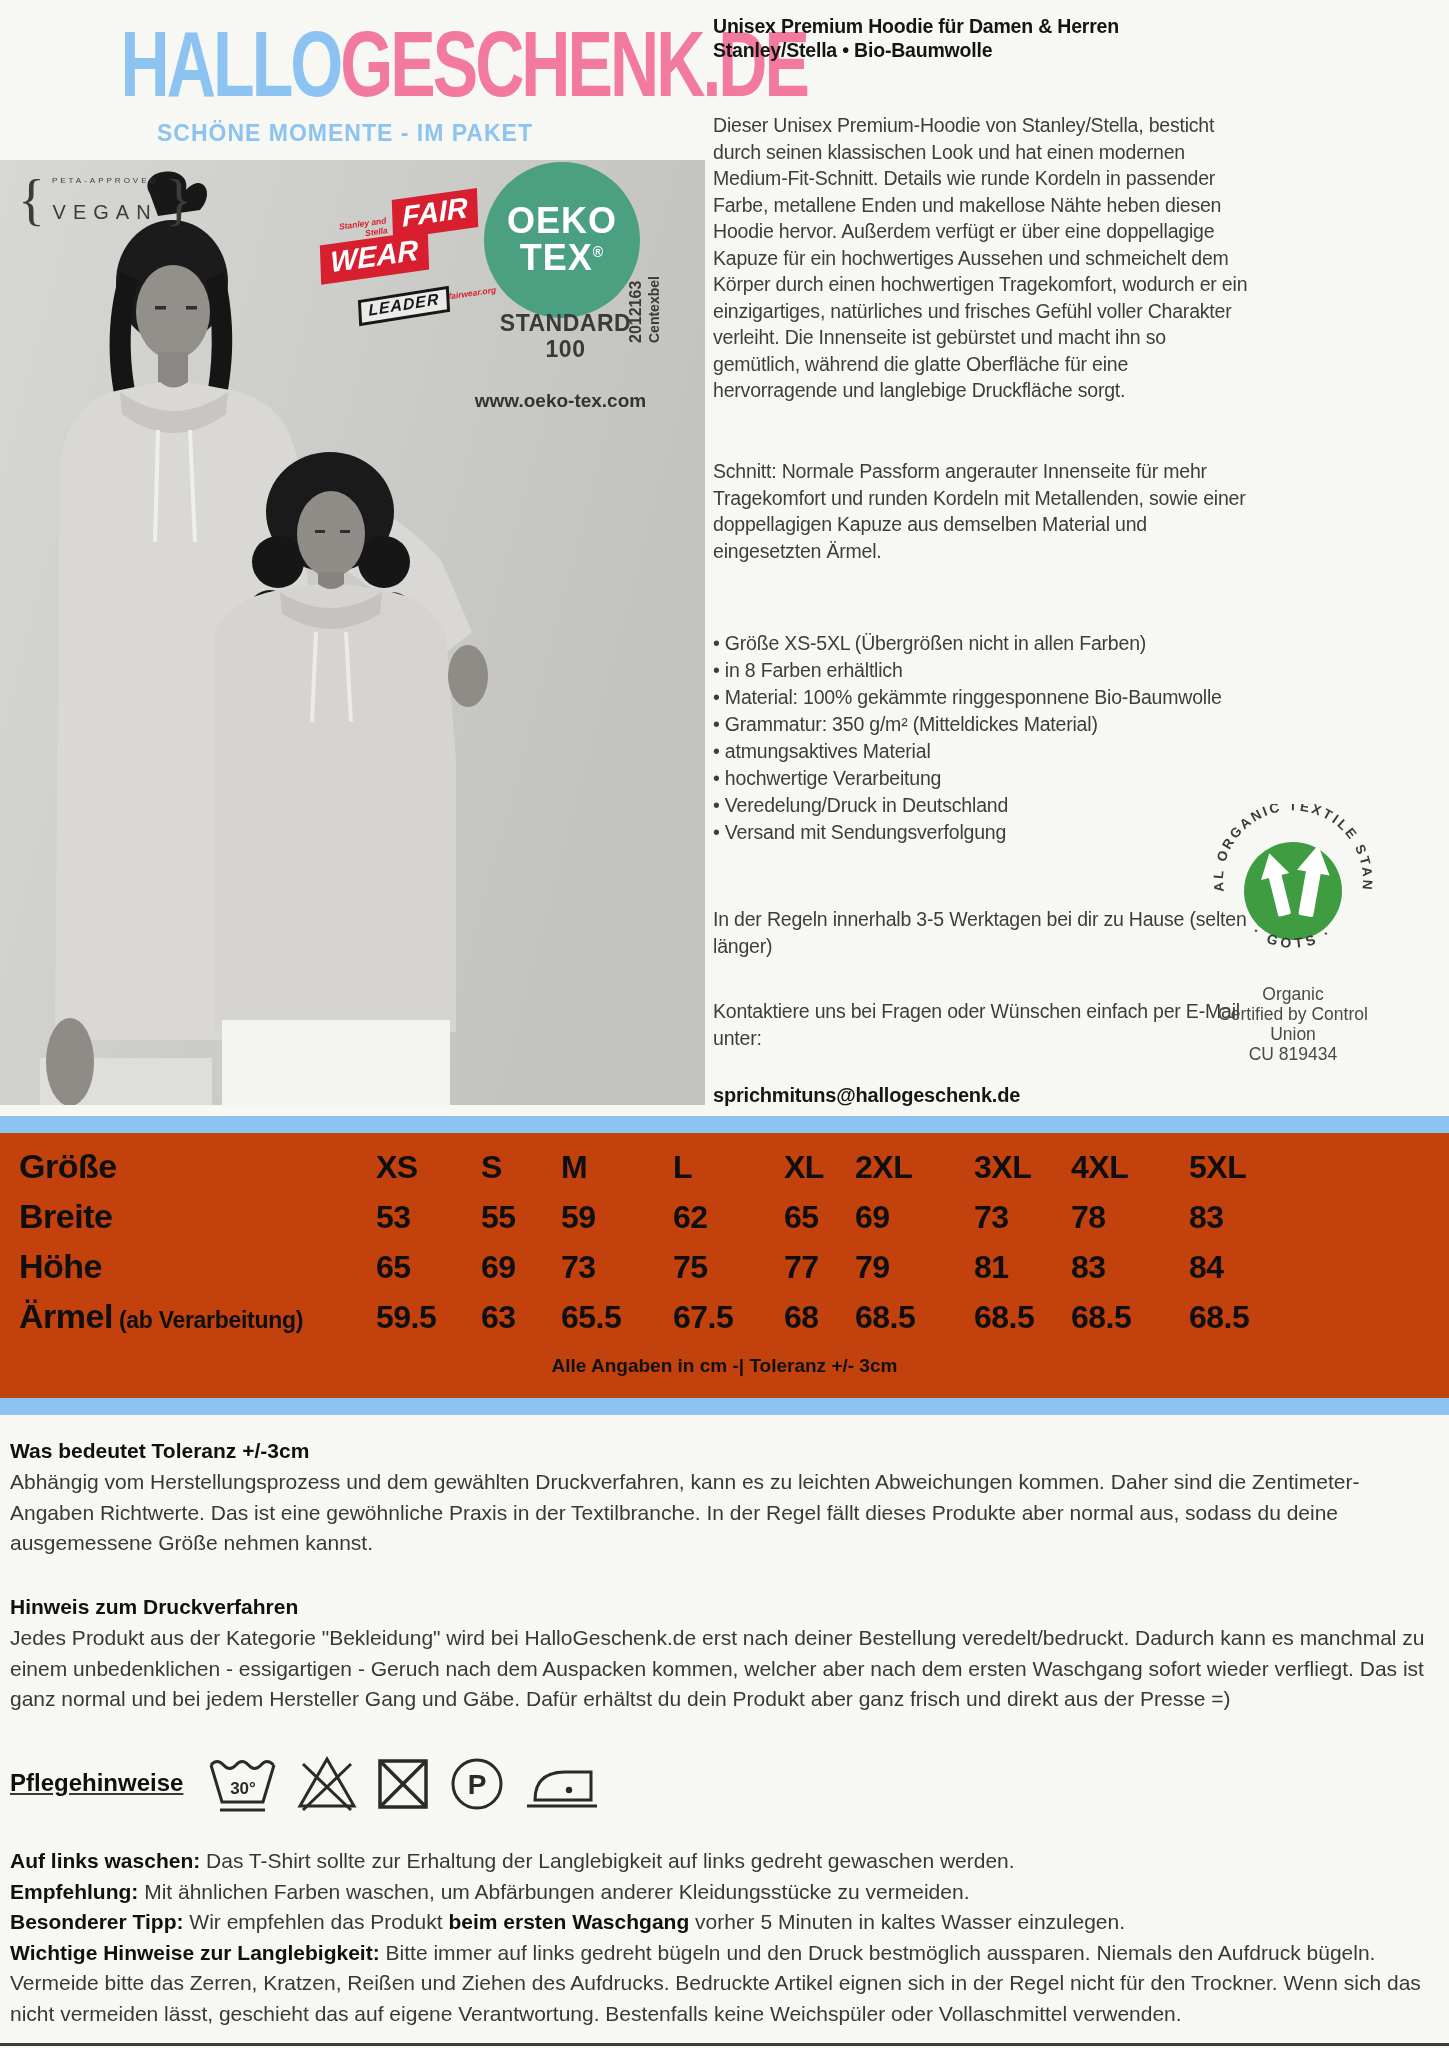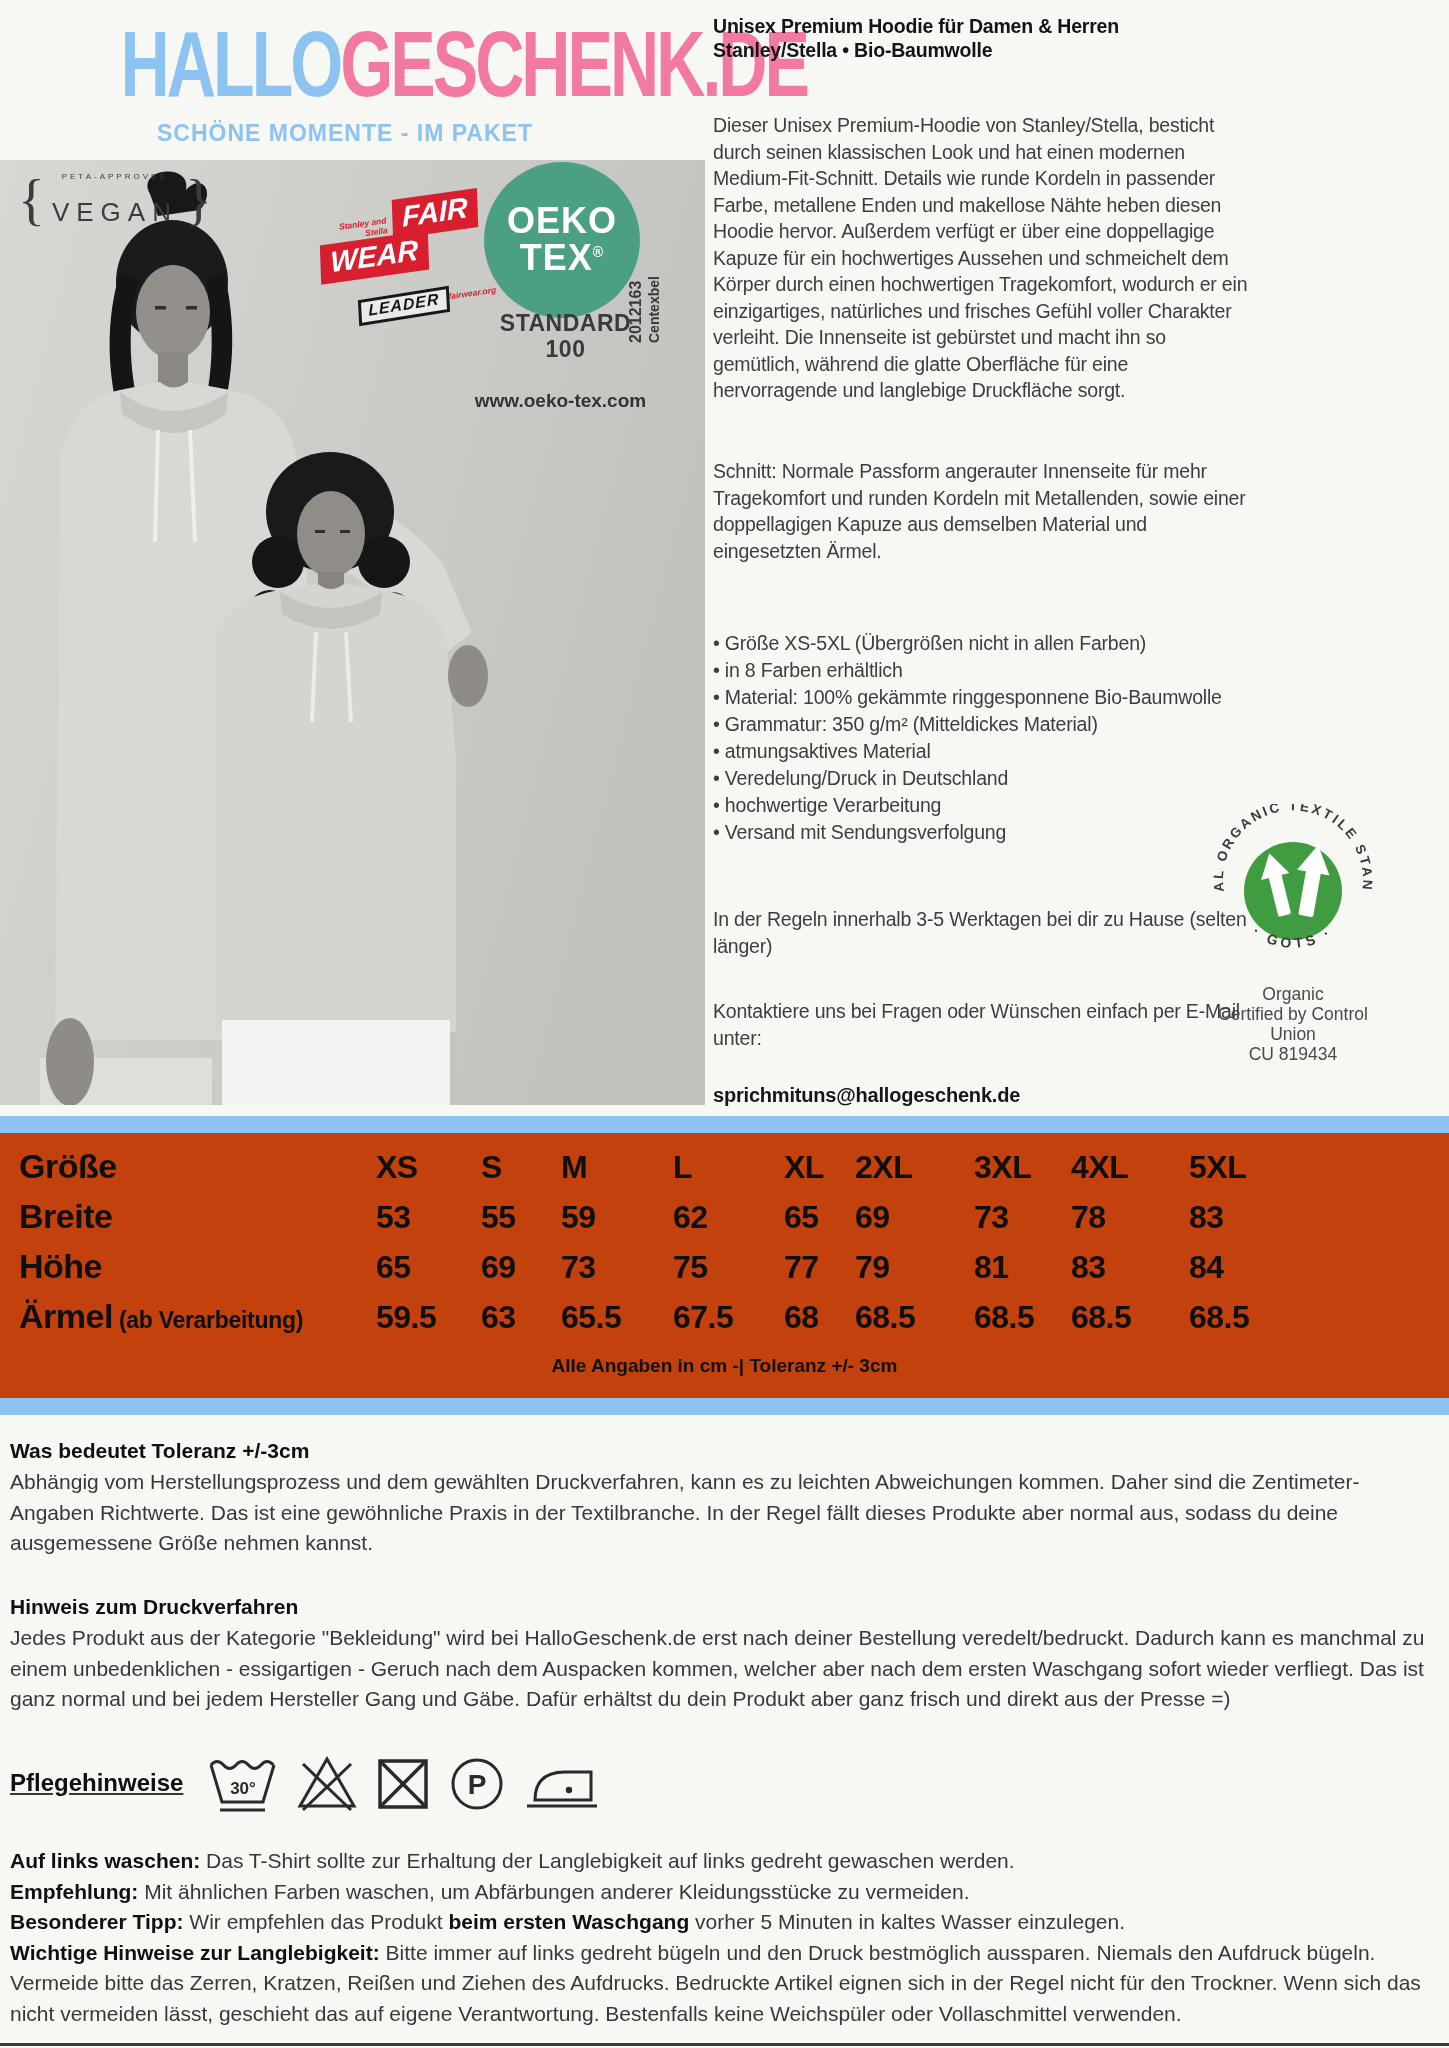--- a/index.html
+++ b/index.html
@@ -15,21 +15,21 @@
 
   
   .photo{position:absolute;left:0;top:160px;width:705px;height:945px;}
   .photo svg{display:block;}
 
   
   .badge-vegan{position:absolute;left:18px;top:12px;display:flex;align-items:center;gap:7px;color:#3c3c3c;}
   .brace{font-size:56px;font-weight:400;line-height:1;font-family:"Liberation Serif","DejaVu Serif",serif;}
   .vegan-mid{text-align:center;}
   .vegan-approved{font-size:8px;letter-spacing:3px;font-weight:400;}
-  .vegan-word{font-size:26px;letter-spacing:7px;font-weight:500;margin-top:16px;}
+  .vegan-word{font-size:20px;letter-spacing:7px;font-weight:500;margin-top:16px;}
 
   
   .badge-fairwear{position:absolute;left:318px;top:34px;width:175px;height:118px;}
   .fw-member{position:absolute;left:0;top:26px;width:70px;text-align:right;font-size:8.5px;font-style:italic;font-weight:700;color:var(--fair_red,#d81f2f);line-height:1.2;transform:rotate(-8deg);}
   .fw-block{position:absolute;background:var(--fair_red,#d81f2f);color:#fff;font-style:italic;font-weight:900;font-size:29px;line-height:1;padding:4px 10px 6px;transform:rotate(-8deg) skewX(-6deg);}
   .fw-fair{left:74px;top:0;}
   .fw-wear{left:2px;top:44px;}
   .fw-org{position:absolute;left:130px;top:94px;color:var(--fair_red,#d81f2f);font-size:8.5px;font-weight:700;font-style:italic;transform:rotate(-8deg);}
   .fw-leader{position:absolute;left:40px;top:99px;border:3px solid #171717;color:#171717;background:rgba(237,237,234,.92);font-weight:900;font-style:italic;font-size:16px;letter-spacing:1px;padding:0 7px 2px;transform:rotate(-9deg) skewX(-6deg);}
 
@@ -185,22 +185,22 @@
       <div>Stanley/Stella • Bio-Baumwolle</div>
     </div>
     <p class="rc-desc">Dieser Unisex Premium-Hoodie von Stanley/Stella, besticht durch seinen klassischen Look und hat einen modernen Medium-Fit-Schnitt. Details wie runde Kordeln in passender Farbe, metallene Enden und makellose Nähte heben diesen Hoodie hervor. Außerdem verfügt er über eine doppellagige Kapuze für ein hochwertiges Aussehen und schmeichelt dem Körper durch einen hochwertigen Tragekomfort, wodurch er ein einzigartiges, natürliches und frisches Gefühl voller Charakter verleiht. Die Innenseite ist gebürstet und macht ihn so gemütlich, während die glatte Oberfläche für eine hervorragende und langlebige Druckfläche sorgt.</p>
     <p class="rc-cut">Schnitt: Normale Passform angerauter Innenseite für mehr Tragekomfort und runden Kordeln mit Metallenden, sowie einer doppellagigen Kapuze aus demselben Material und eingesetzten Ärmel.</p>
     <ul class="rc-features">
         <li>Größe XS-5XL (Übergrößen nicht in allen Farben)</li>
         <li>in 8 Farben erhältlich</li>
         <li>Material: 100% gekämmte ringgesponnene Bio-Baumwolle</li>
         <li>Grammatur: 350 g/m² (Mitteldickes Material)</li>
         <li>atmungsaktives Material</li>
+        <li>hochwertige Verarbeitung</li>
         <li>Veredelung/Druck in Deutschland</li>
-        <li>hochwertige Verarbeitung</li>
         <li>Versand mit Sendungsverfolgung</li>
       </ul>
     <p class="rc-delivery">In der Regeln innerhalb 3-5 Werktagen bei dir zu Hause (selten länger)</p>
     <p class="rc-contact">Kontaktiere uns bei Fragen oder Wünschen einfach per E-Mail unter:</p>
     <p class="rc-email">sprichmituns@hallogeschenk.de</p>
   </section>
 
   <div class="gots">
     <svg width="174" height="174" viewBox="0 0 174 174" aria-hidden="true">
       <defs>

